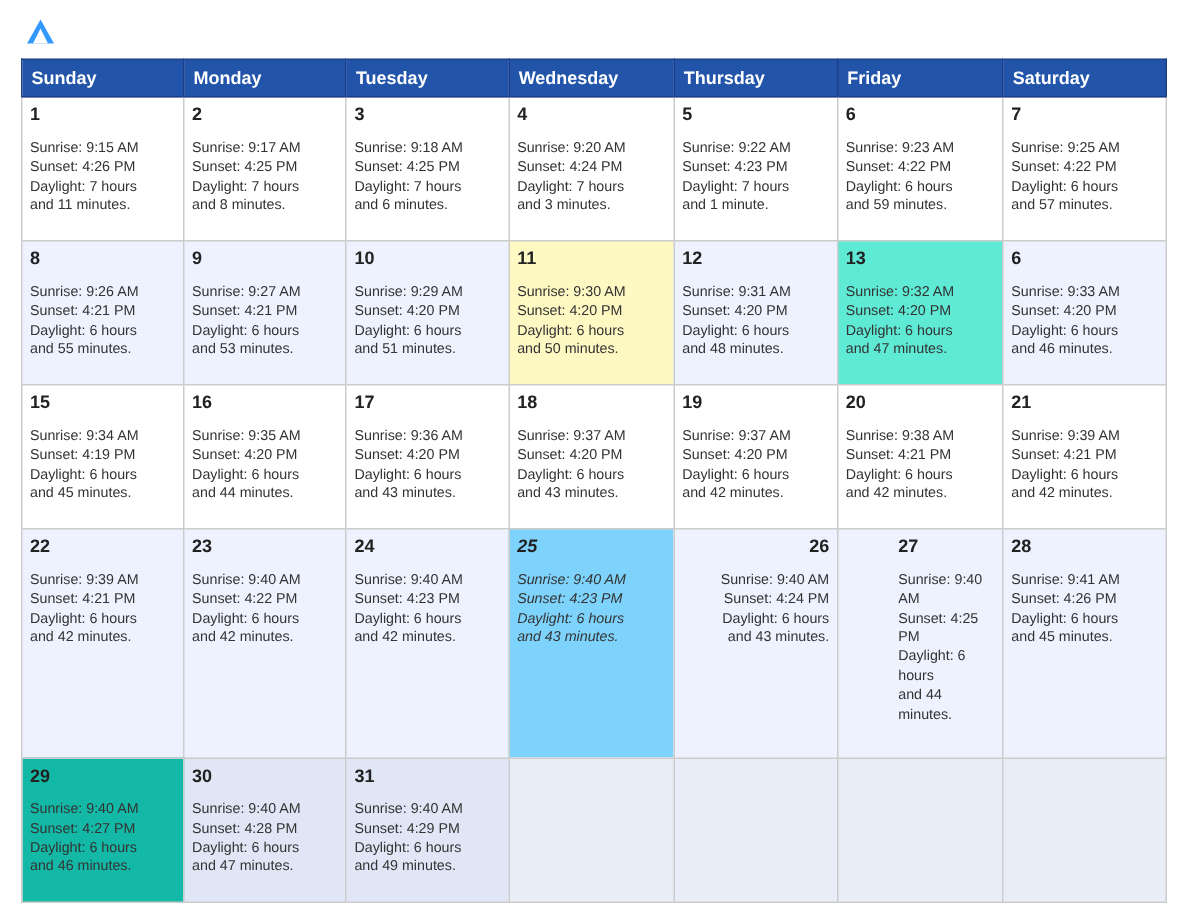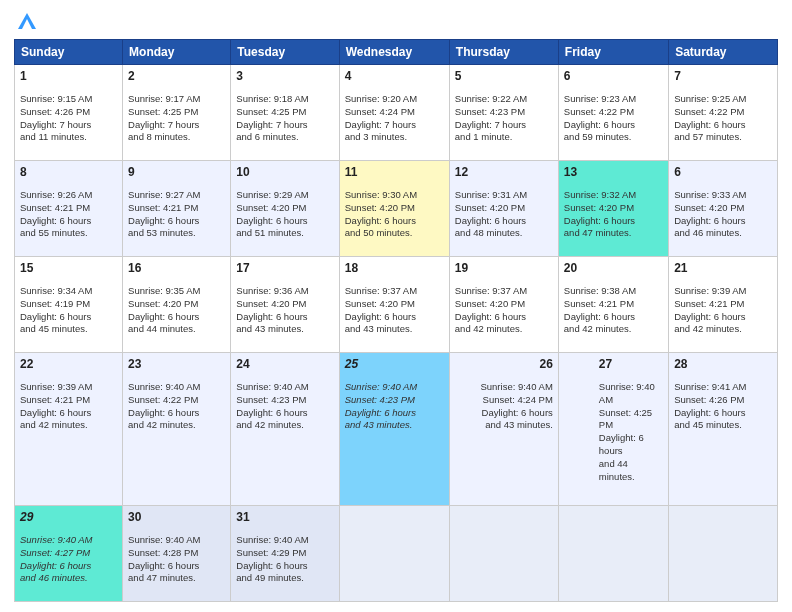--- a/index.html
+++ b/index.html
@@ -246,21 +246,21 @@
           <td style="background: rgb(238, 242, 255); padding-left: 40px;">
             <span class="day-num">27</span>
             <div class="day-info">Sunrise: 9:40 AM<br>Sunset: 4:25 PM<br><b style="font-weight: normal;">Daylight: 6 hours</b><br>and 44 minutes.</div>
           </td>
           <td style="background: rgb(238, 242, 255);">
             <span class="day-num">28</span>
             <div class="day-info">Sunrise: 9:41 AM<br>Sunset: 4:26 PM<br><b style="font-weight: normal;">Daylight: 6 hours</b><br>and 45 minutes.</div>
           </td>
         </tr>
         <tr>
-          <td style="background: #5eead4; font-style: italic;">
+          <td style="background: #14b8a6;">
             <span class="day-num">29</span>
             <div class="day-info">Sunrise: 9:40 AM<br>Sunset: 4:27 PM<br><b style="font-weight: normal;">Daylight: 6 hours</b><br>and 46 minutes.</div>
           </td>
           <td style="background: rgb(224, 230, 245);">
             <span class="day-num">30</span>
             <div class="day-info">Sunrise: 9:40 AM<br>Sunset: 4:28 PM<br><b style="font-weight: normal;">Daylight: 6 hours</b><br>and 47 minutes.</div>
           </td>
           <td style="background: rgb(224, 230, 245);">
             <span class="day-num">31</span>
             <div class="day-info">Sunrise: 9:40 AM<br>Sunset: 4:29 PM<br><b style="font-weight: normal;">Daylight: 6 hours</b><br>and 49 minutes.</div>

